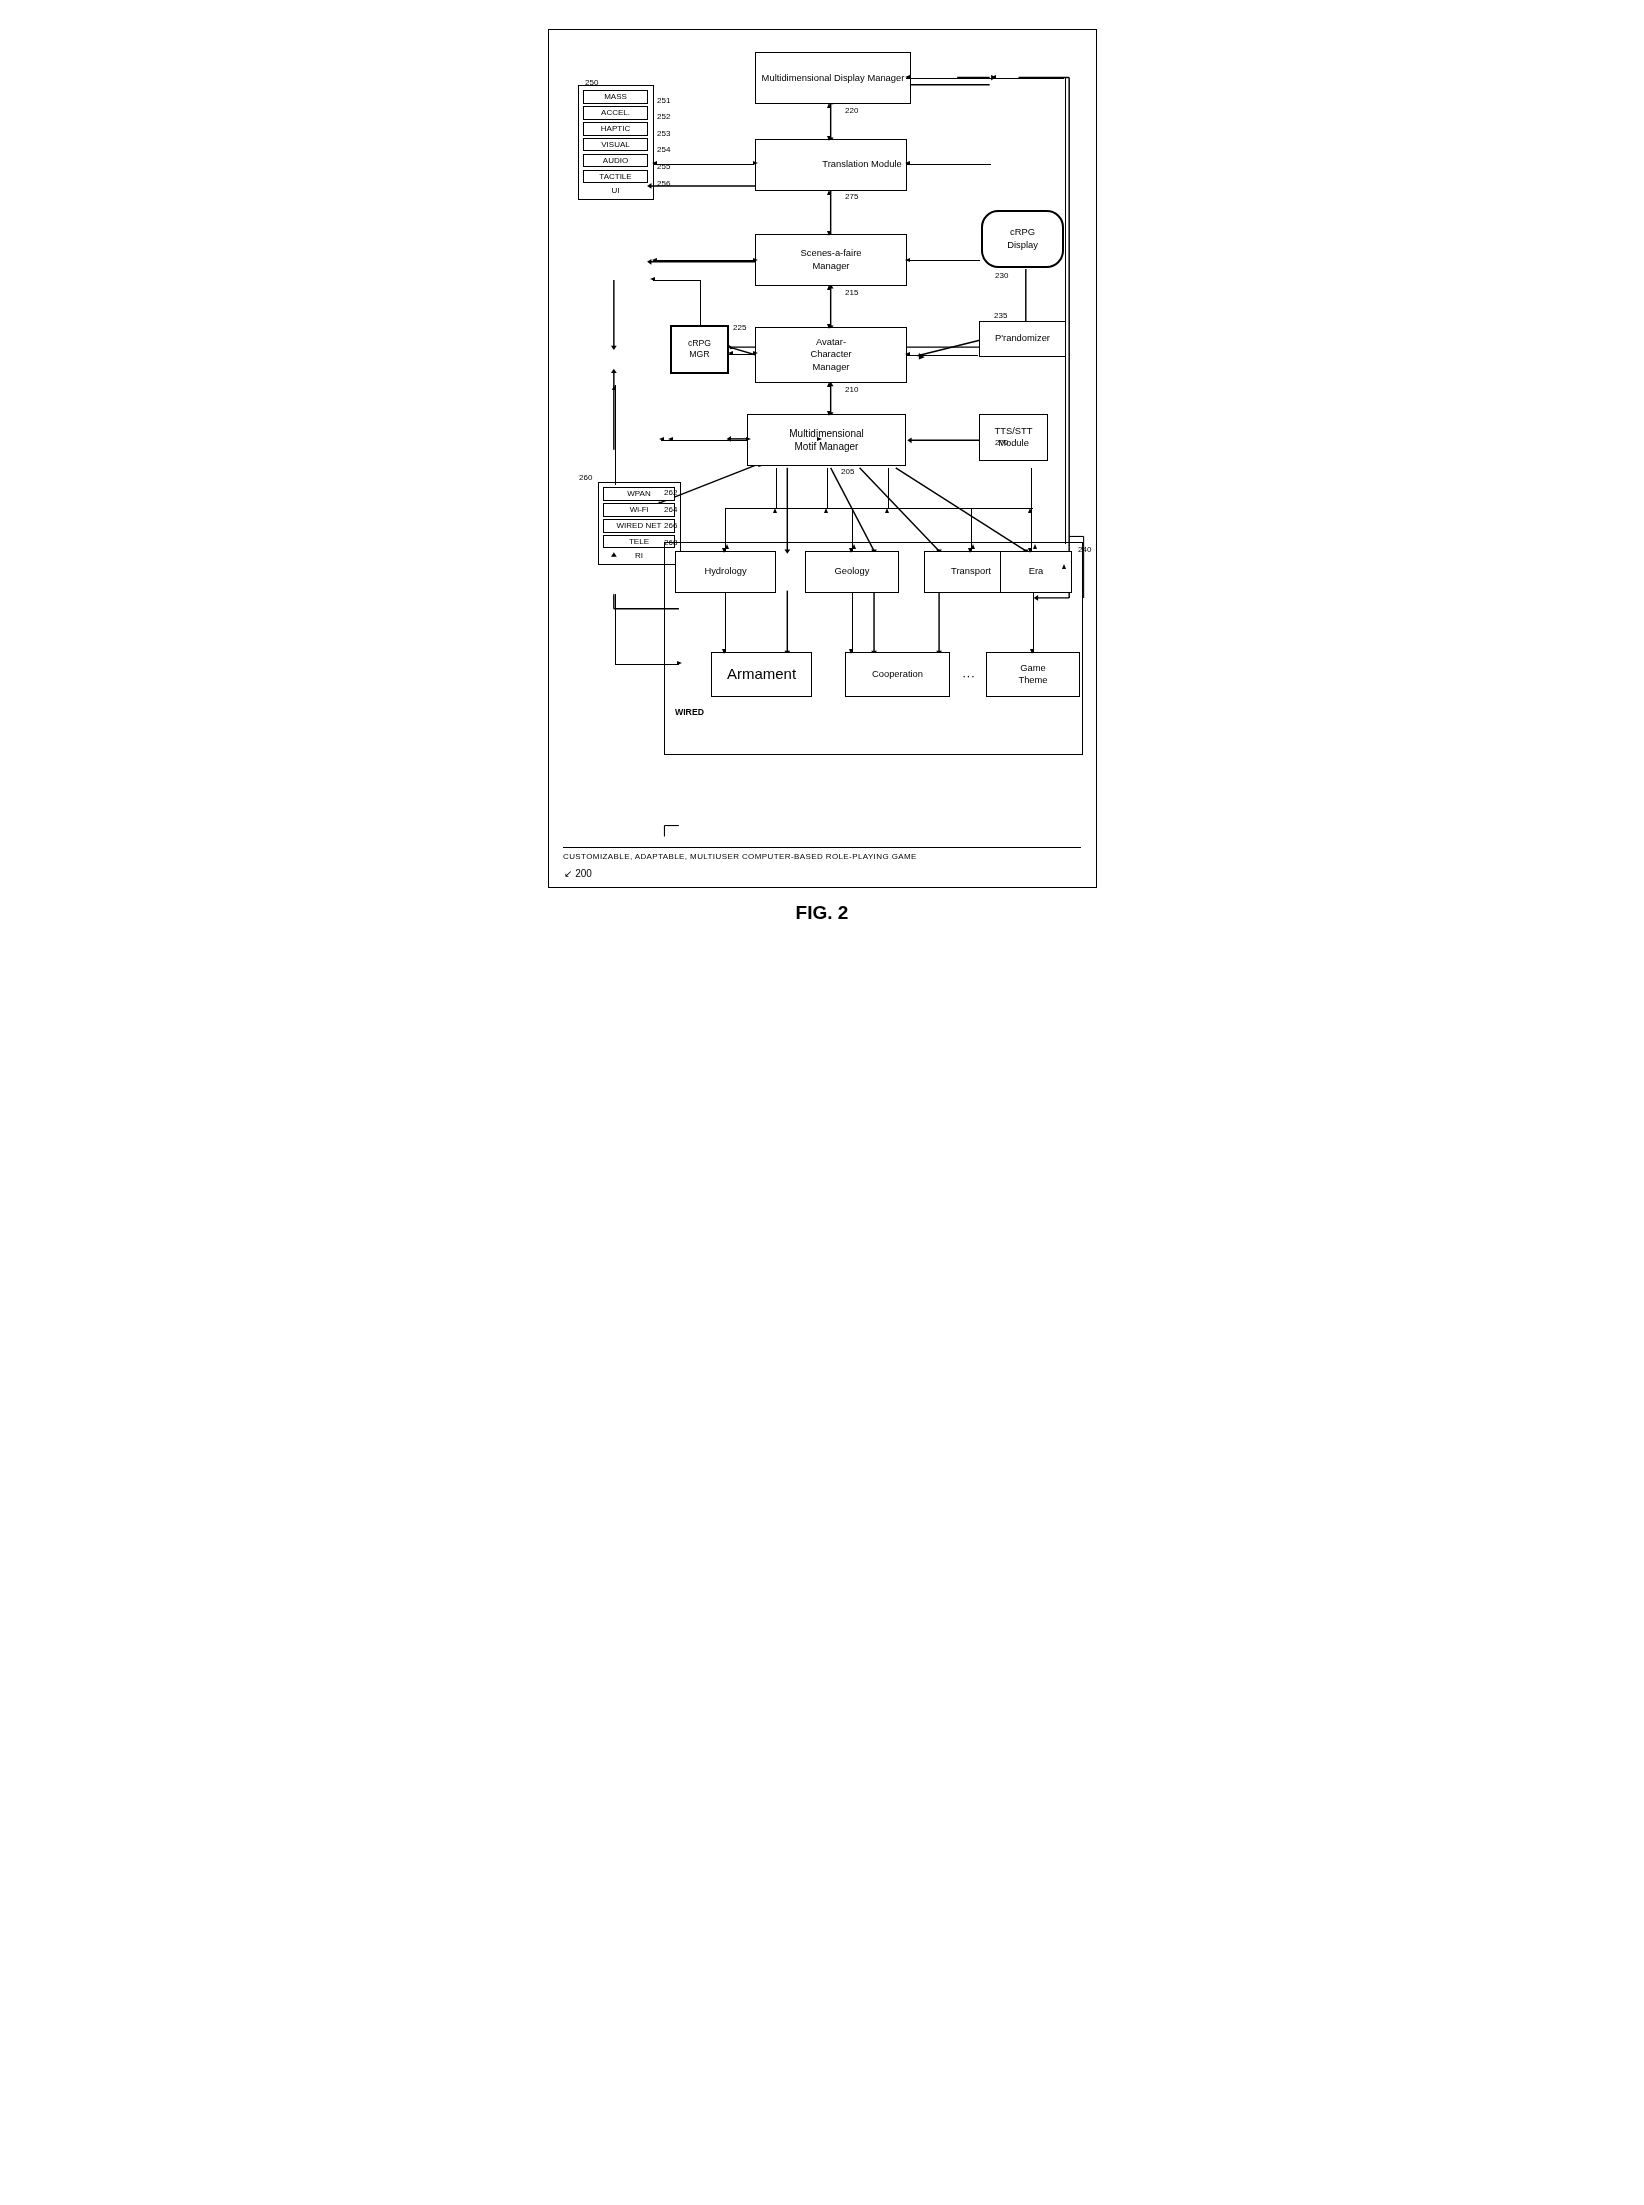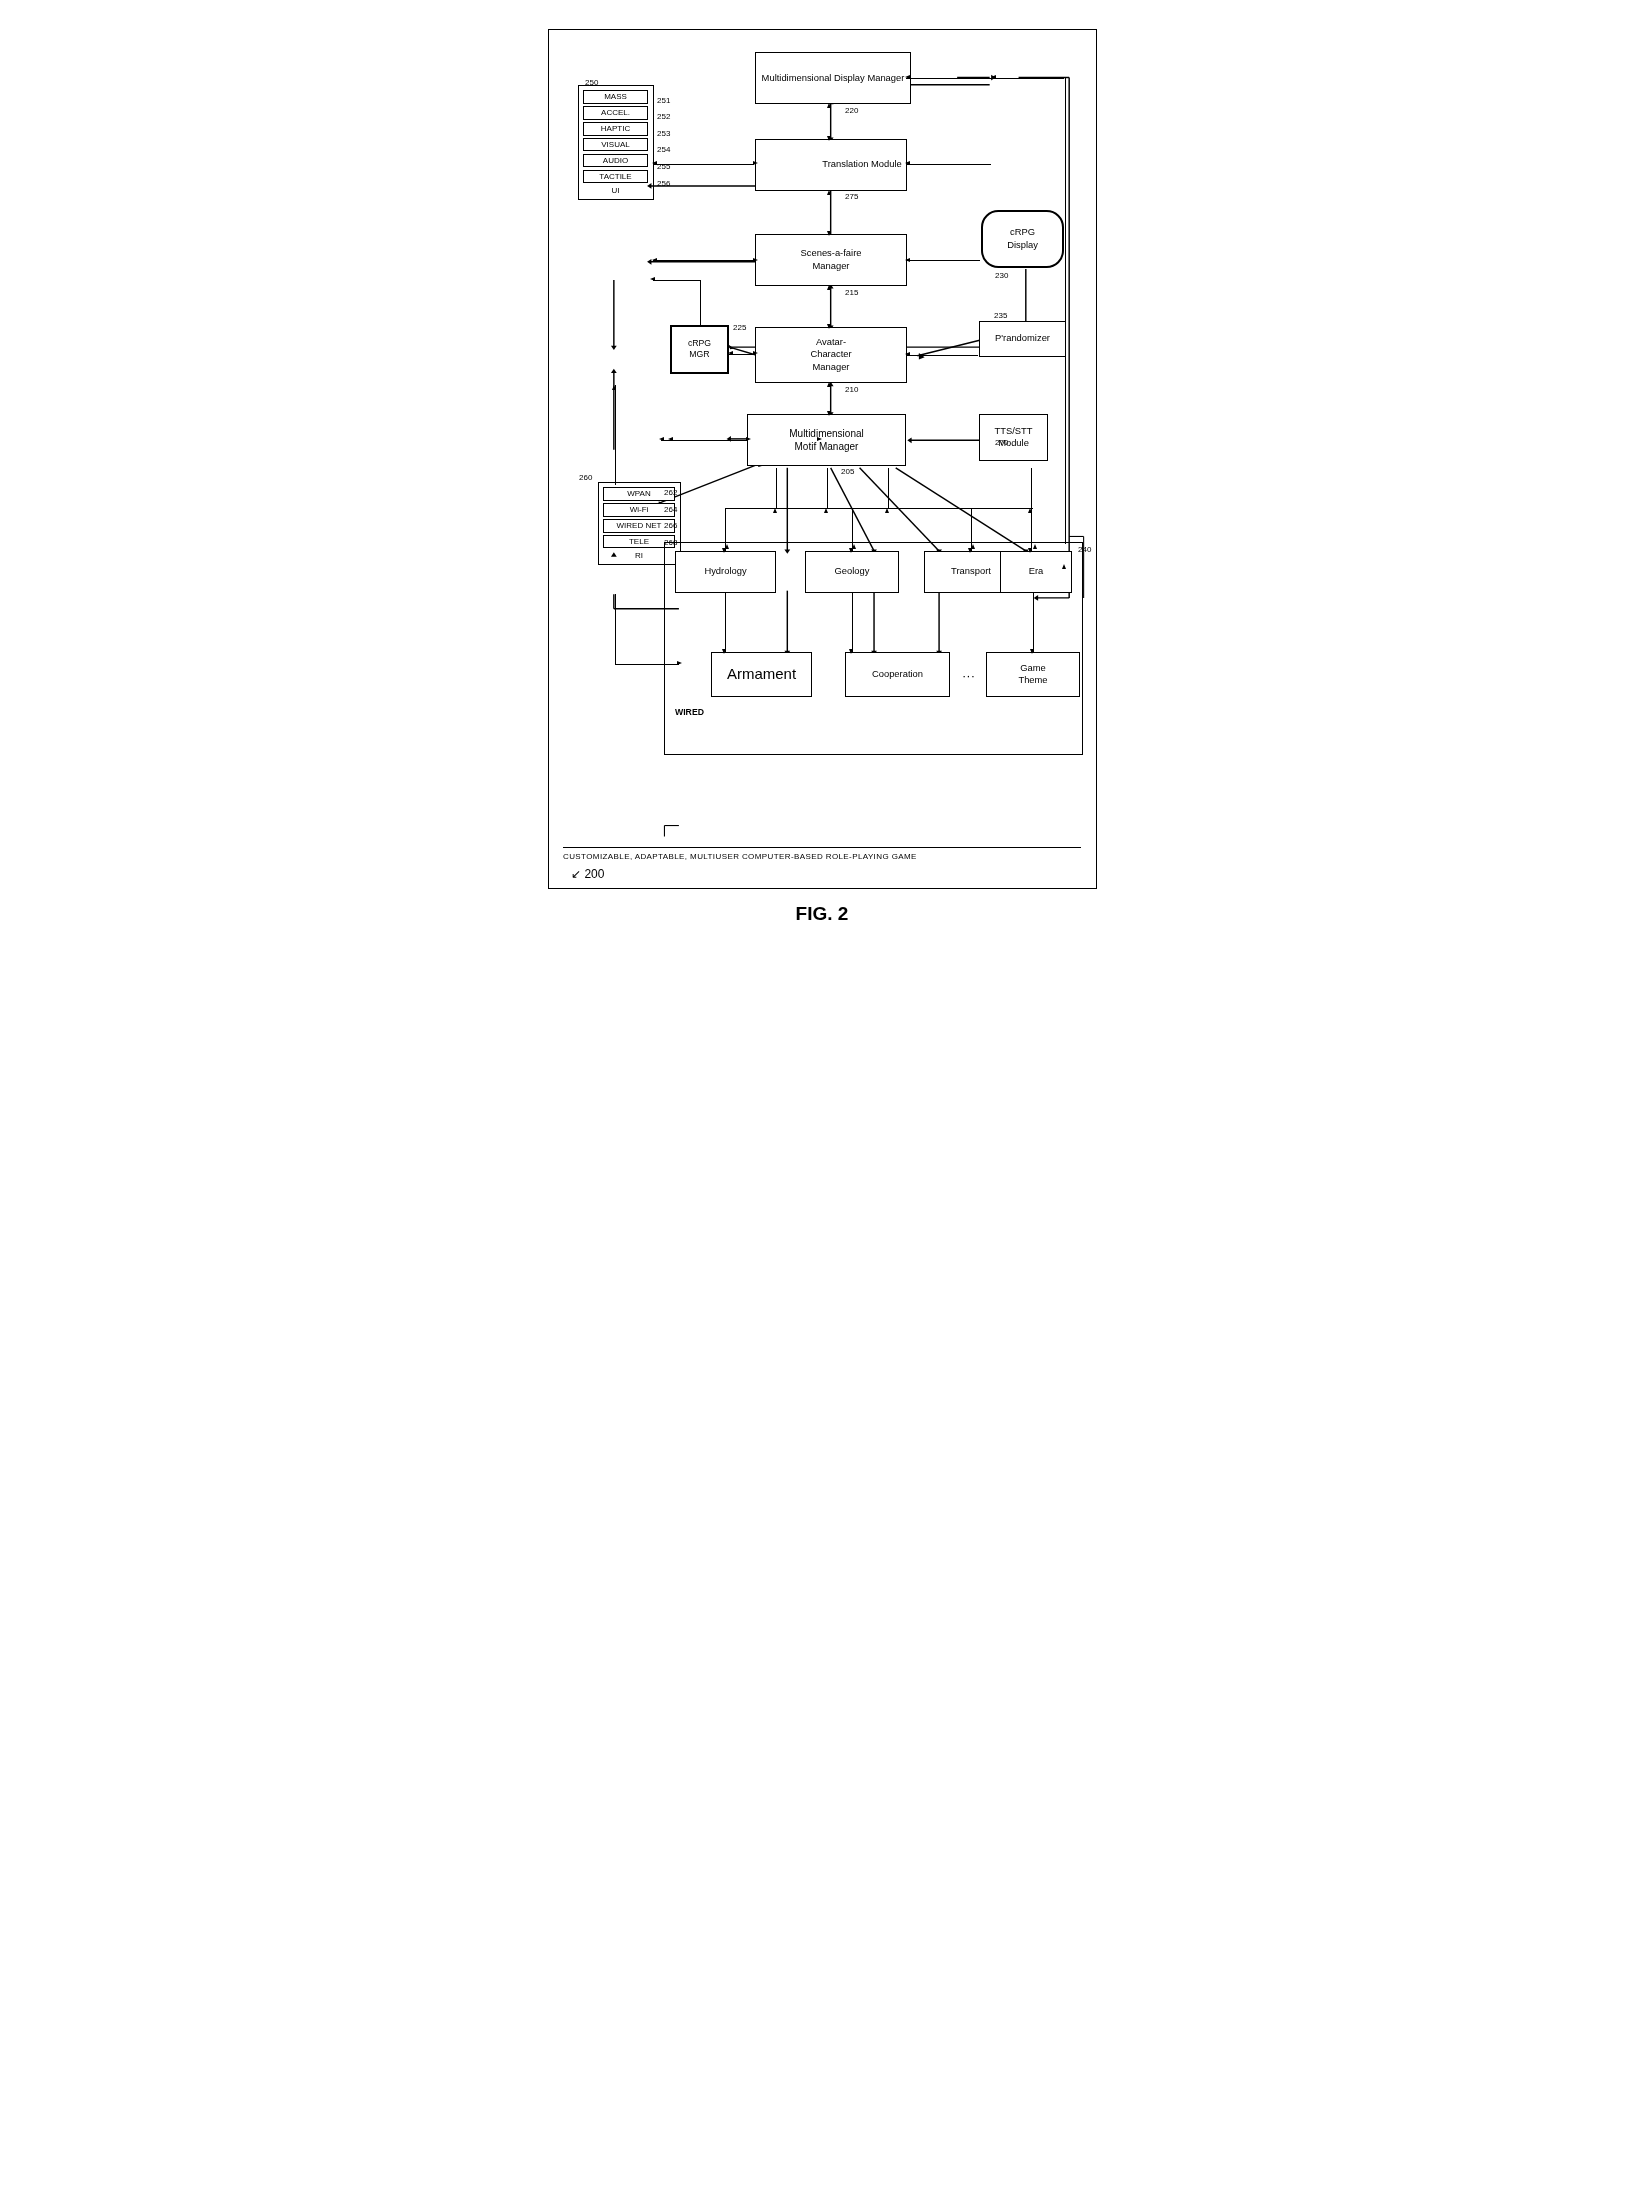--- a/index.html
+++ b/index.html
@@ -446,20 +446,20 @@
       <div style="position:absolute;left:52px;top:619px;width:64px;height:1.4px;background:#000;"></div>
       <div style="position:absolute;left:114px;top:616px;width:0;height:0;border-left:5.8px solid #000;border-top:2.9px solid transparent;border-bottom:2.9px solid transparent;"></div>
 
     </div>
 
     
     <div class="caption-bar">
       <span>CUSTOMIZABLE, ADAPTABLE, MULTIUSER COMPUTER-BASED ROLE-PLAYING GAME</span>
     </div>
     
-    <span style="font-size:12px;font-family:Arial;position:relative;left:8px;">↙ 200</span>
+    <span style="font-size:10px;font-family:Arial;position:relative;left:1px;">↙ 200</span>
 
   </div>
 
   <div class="fig-label">FIG. 2</div>
 
 </div>
 
 
 </body></html>

